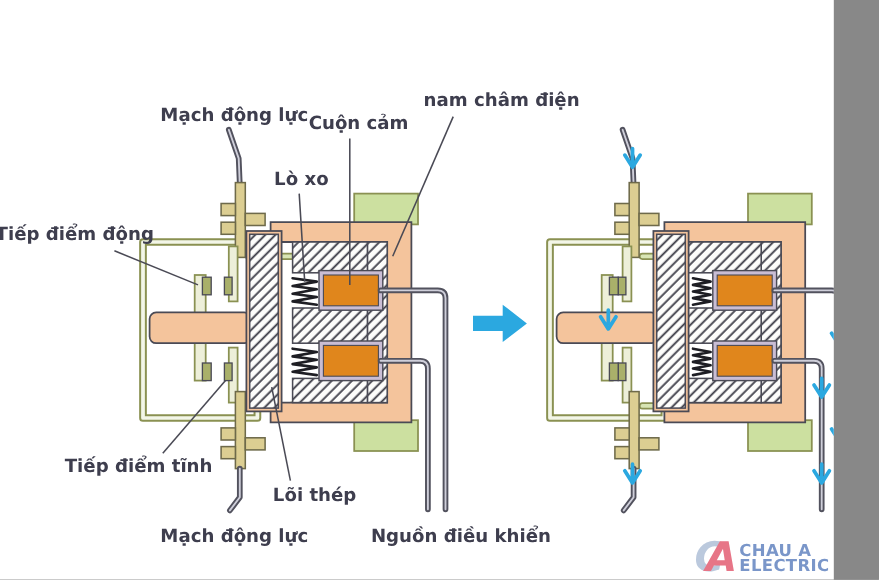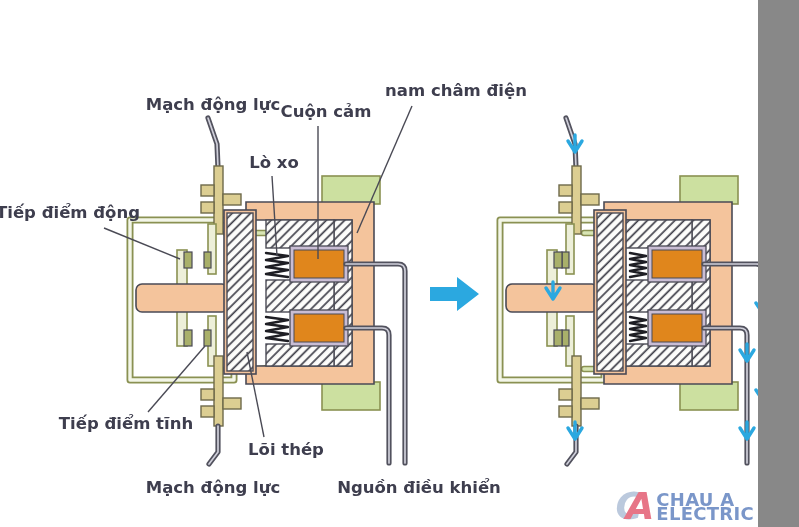--- a/index.html
+++ b/index.html
@@ -27,21 +27,21 @@
   .leader  {stroke:var(--leader);stroke-width:1.4;}
   .flow    {stroke:var(--blue);stroke-width:3.4;fill:none;stroke-linecap:round;stroke-linejoin:round;}
   .bigarrow{fill:var(--blue);}
   .lbl     {font:600 16.5px "DejaVu Sans",sans-serif;fill:var(--text);}
   
   .logo{position:absolute;right:4px;bottom:2px;display:flex;align-items:center;opacity:.92;}
   .logo-mark{font-style:italic;font-weight:bold;font-size:37px;line-height:37px;
     font-family:"DejaVu Sans",sans-serif;letter-spacing:-4px;}
   .lm-c{color:var(--logo-light);}
   .lm-a{color:var(--logo-red);margin-left:-13px;}
-  .logo-text{margin-left:6px;color:var(--logo-blue);font-weight:bold;font-size:18px;
+  .logo-text{margin-left:6px;color:var(--logo-blue);font-weight:bold;font-size:15px;
     line-height:14px;letter-spacing:.3px;font-family:"DejaVu Sans",sans-serif;}
 </style>
 </head>
 <body>
 
 <div class="stage">
 <svg width="799" height="527" viewBox="0 0 799 527">
   <defs>
     <pattern id="hatch" width="6.5" height="6.5" patternUnits="userSpaceOnUse" patternTransform="rotate(45)">
       <rect width="6.5" height="6.5" fill="#FDFDFB"></rect>

